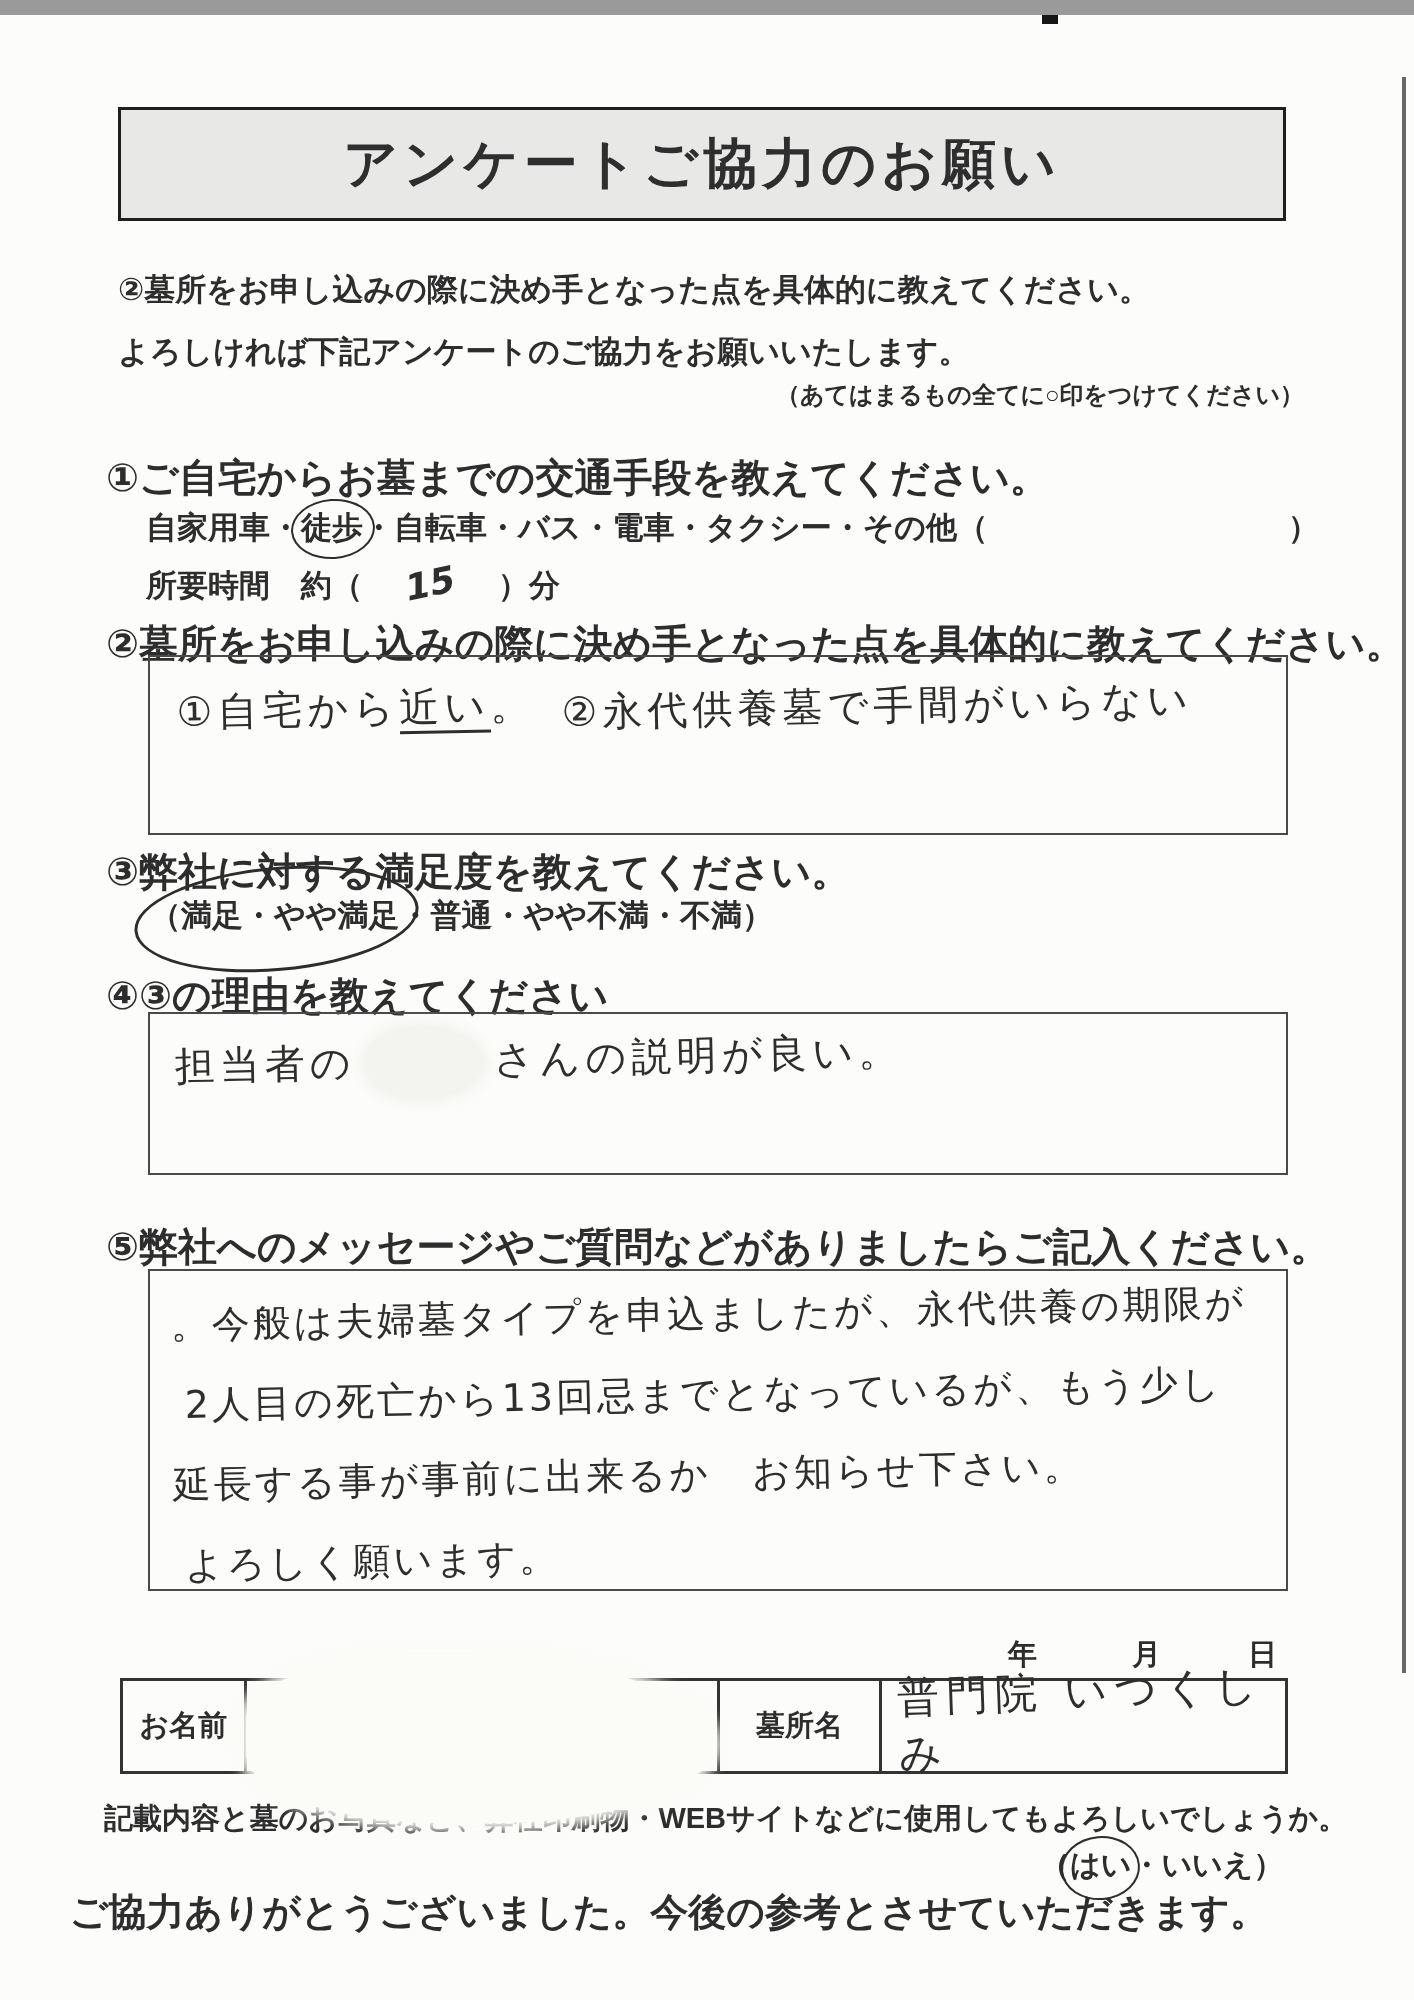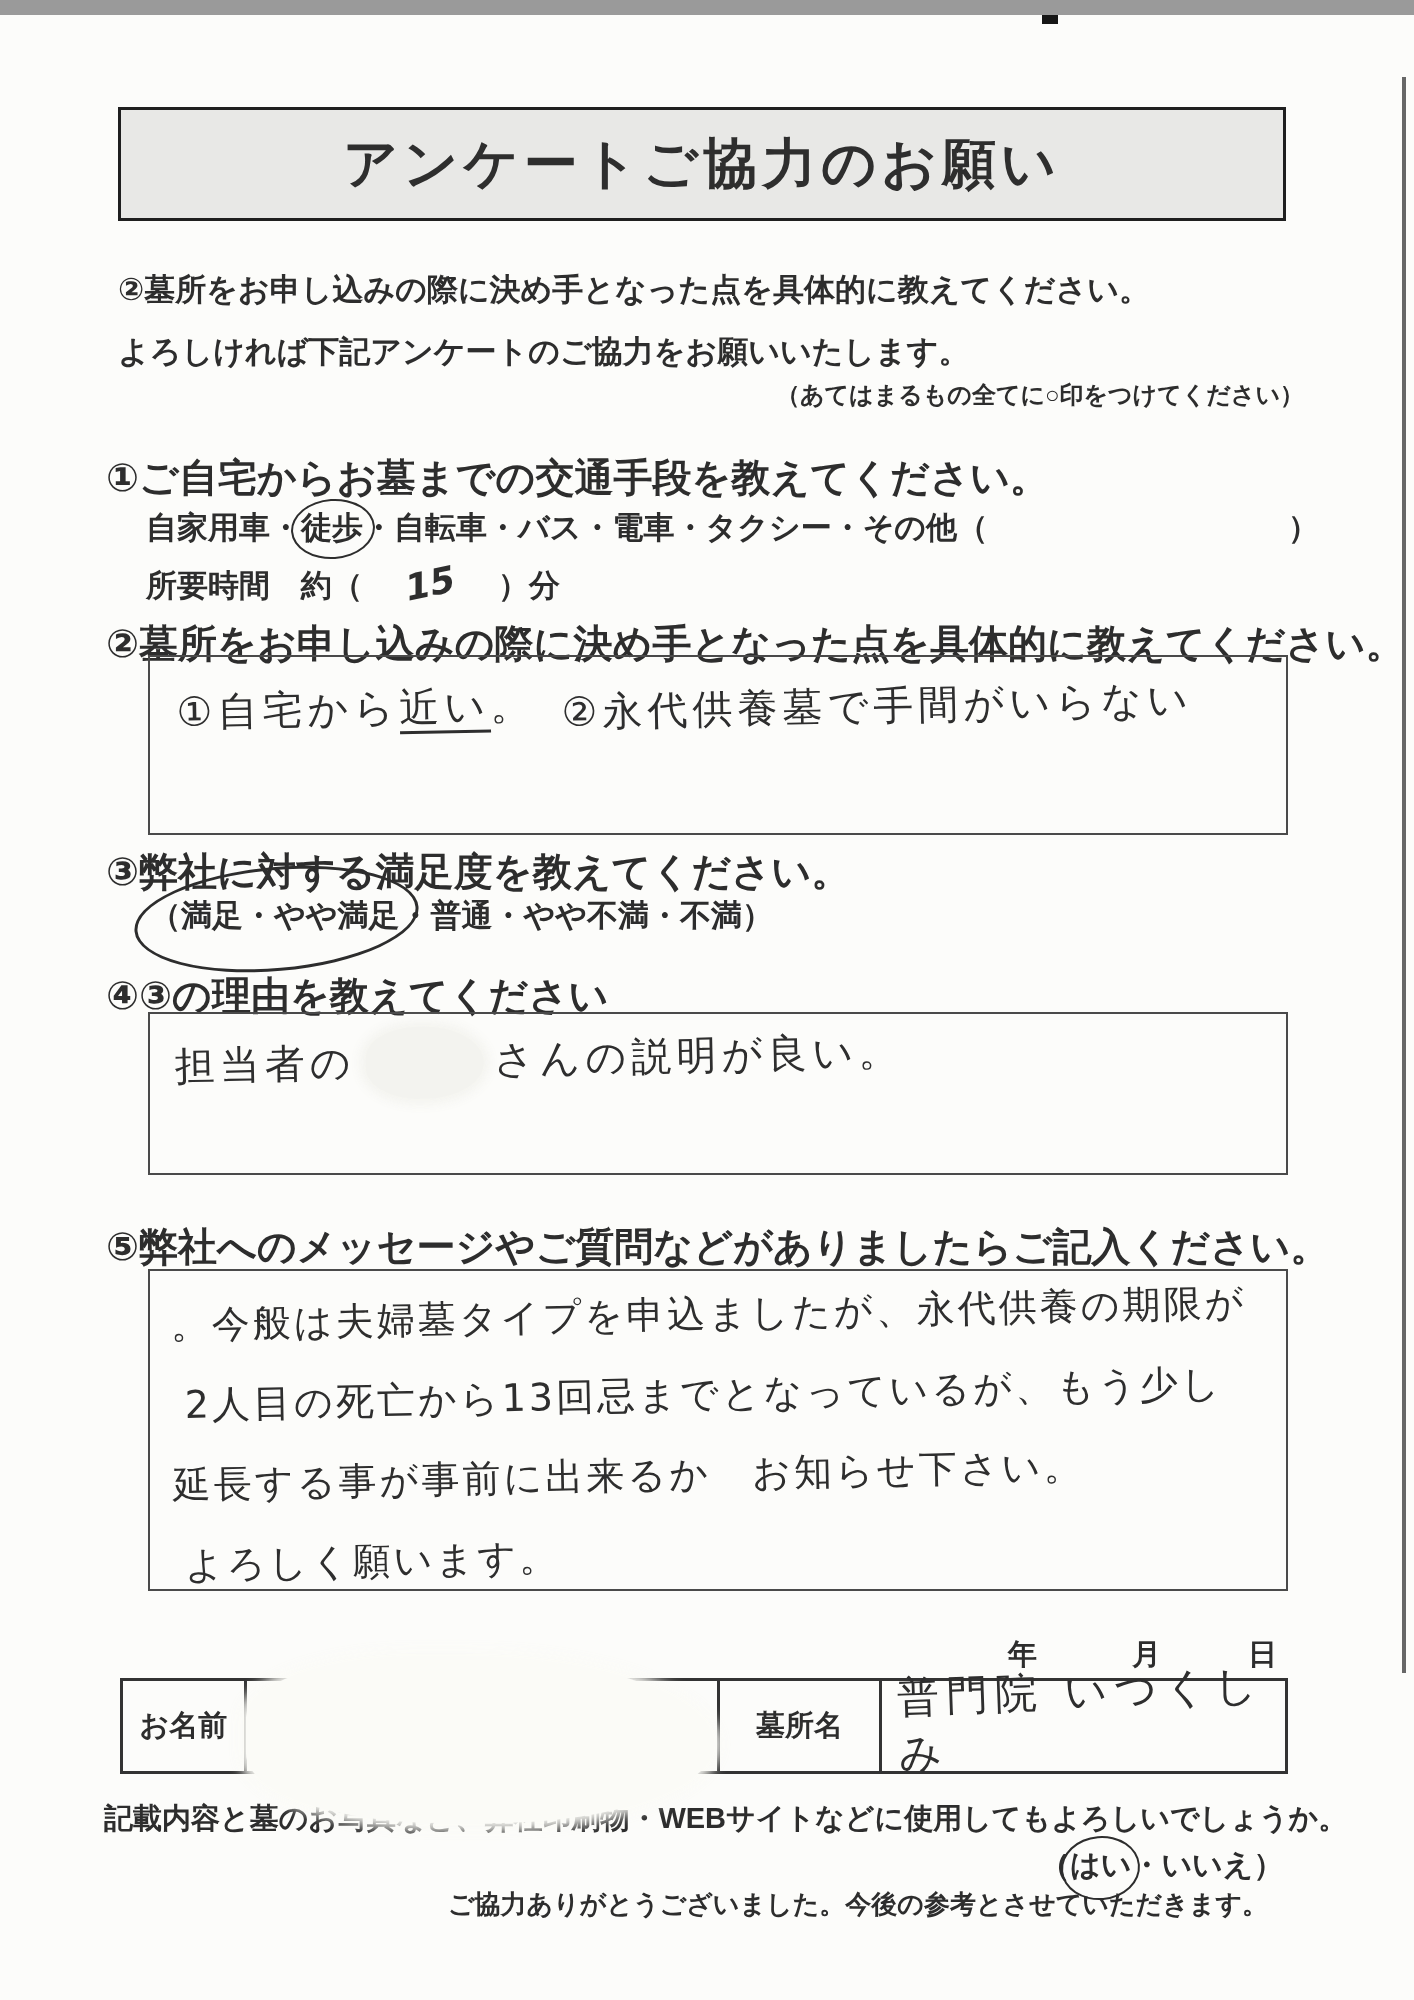--- a/index.html
+++ b/index.html
@@ -157,15 +157,15 @@
     </div>
   </div>
   <div class="abs" id="name-blob"></div>
 
   <div class="abs printed" style="left:104px; top:1784px; font-size:29px;">記載内容と墓のお写真など、弊社印刷物・WEBサイトなどに使用してもよろしいでしょうか。</div>
 
   <div class="abs printed" style="left:1040px; top:1830px; font-size:30px;">
     <span>（</span><span class="rel"><span>はい</span><span class="circle-overlay" style="left:-9px; top:-9px; right:-9px; bottom:-14px; transform:rotate(-5deg); border-width:2.5px;"></span></span><span>・いいえ）</span>
   </div>
 
-  <div class="abs printed" style="left:0; right:146px; top:1872px; font-size:26px; text-align:right;">ご協力ありがとうございました。今後の参考とさせていただきます。</div>
+  <div class="abs printed" style="left:0; right:146px; top:1872px; font-size:38px; text-align:right;">ご協力ありがとうございました。今後の参考とさせていただきます。</div>
 
 </div>
 
 </body></html>

